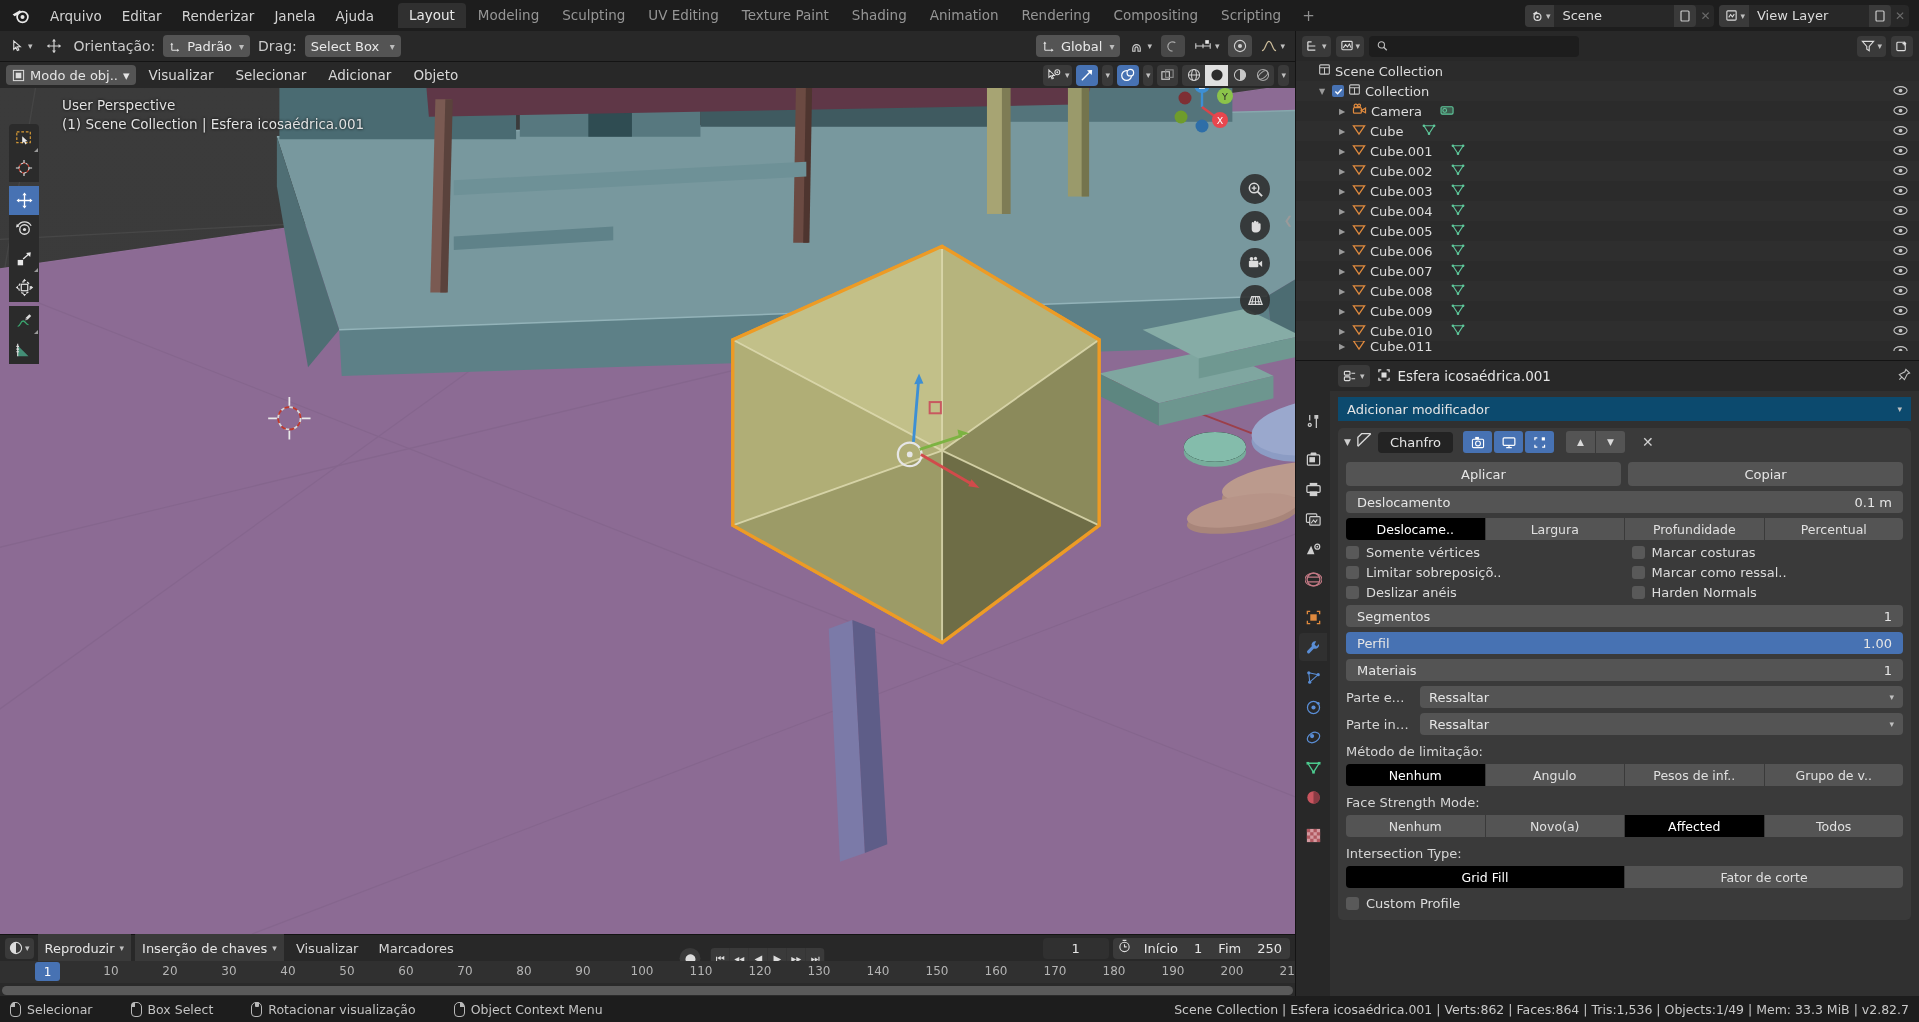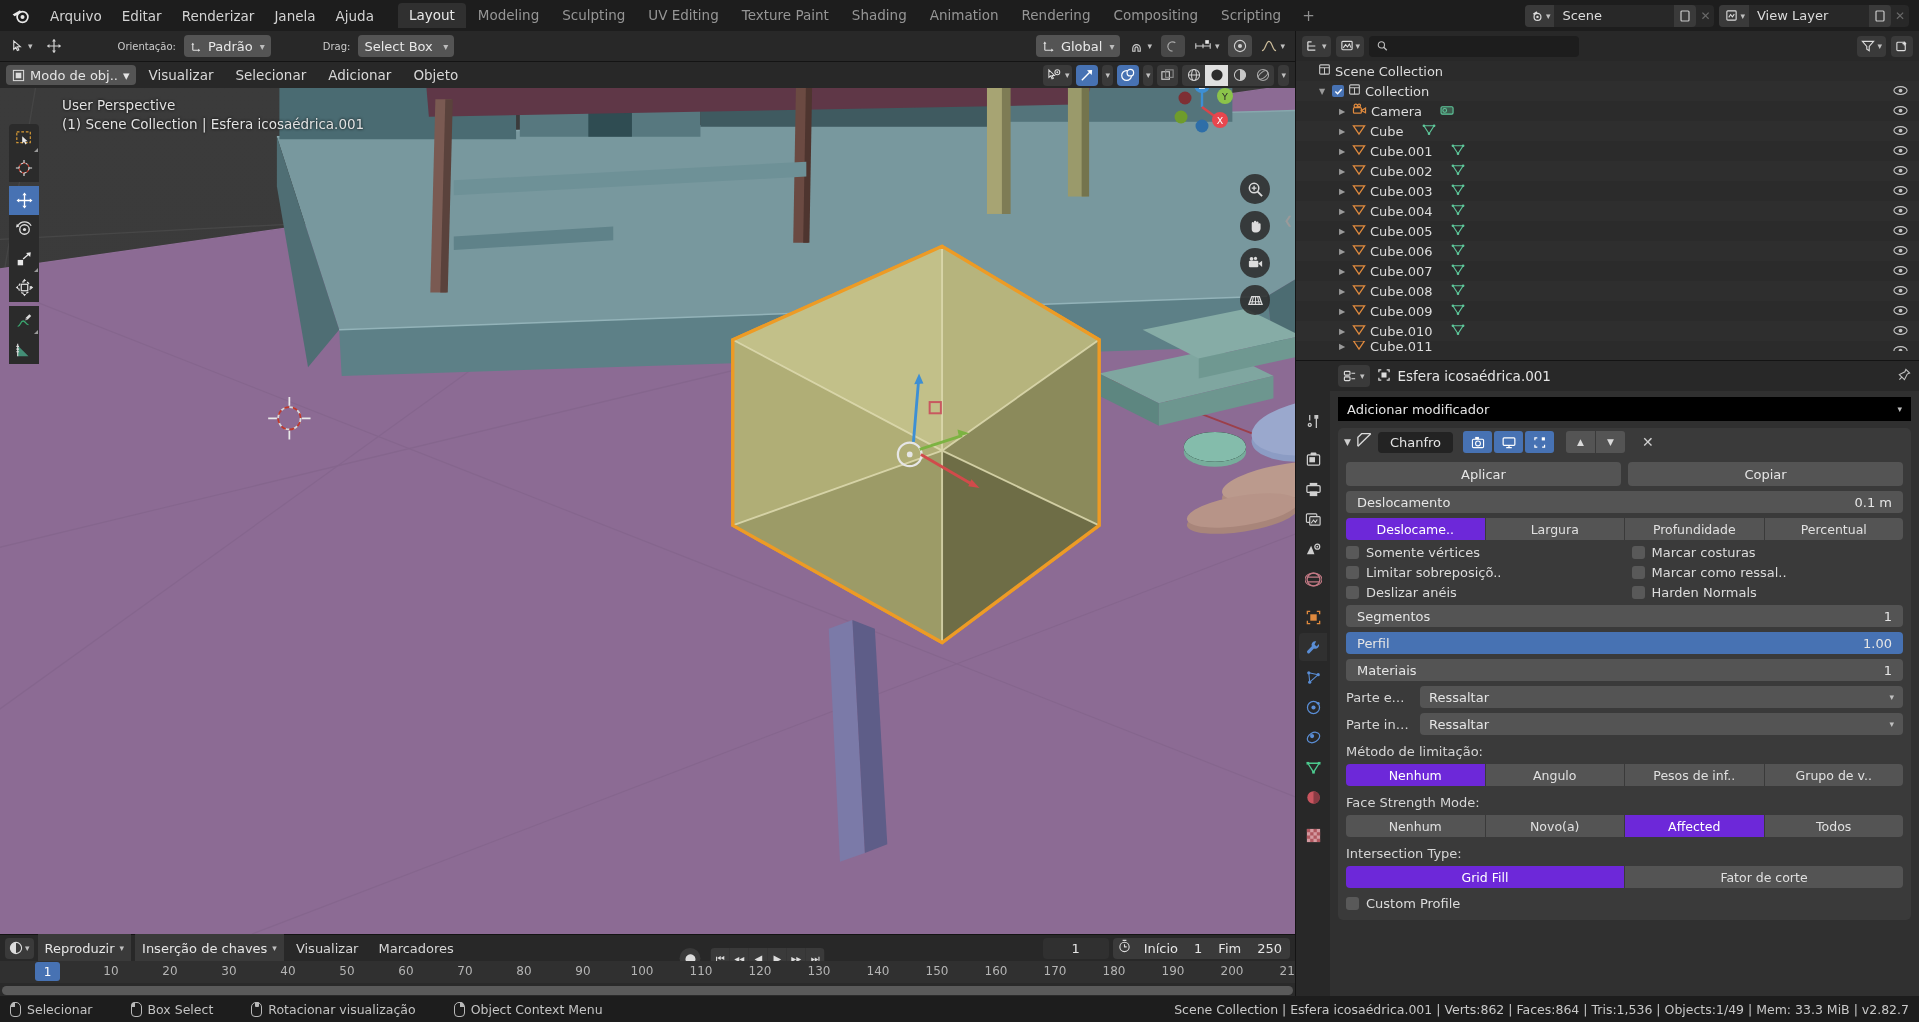--- a/index.html
+++ b/index.html
@@ -33,21 +33,21 @@
 
   
   .main { flex:1 1 auto; display:flex; min-height:0; }
   .left-col { flex:1 1 auto; display:flex; flex-direction:column; min-width:0; }
   .right-col { width:624px; flex:0 0 624px; display:flex; flex-direction:column;
     border-left:1px solid #141414; }
 
   
   .tool-settings { height:31px; background:#282828; display:flex; align-items:center;
     padding:0 6px; gap:5px; flex:0 0 31px; border-bottom:1px solid #141414; }
-  .ts-lbl { color:#cccccc; font-size:10px; padding:0 3px;margin-left:44px; }
+  .ts-lbl { color:#cccccc; font-size:14px; padding:0 3px; }
   .drop { display:flex; align-items:center; background:#545454; border-radius:4px; height:22px;
     padding:0 6px; gap:5px; color:#e8e8e8; font-size:13px; }
   .drop .cv { color:#bdbdbd; font-size:10px; margin-left:2px; }
   .icon-btn { height:22px; min-width:24px; display:flex; align-items:center; justify-content:center;
     background:#545454; border-radius:4px; padding:0 4px; gap:3px; color:#dcdcdc; }
   .icon-btn.flat { background:transparent; }
   .ts-right { margin-left:auto; display:flex; align-items:center; gap:5px; }
 
   
   .vp-row { flex:1 1 auto; display:flex; min-height:0; position:relative; }
@@ -161,21 +161,21 @@
     border-radius:4px 0 0 4px; margin-bottom:2px; }
   .ptab.gap { margin-top:8px; }
   .ptab.active { background:#303030; }
   .props-body { flex:1 1 auto; display:flex; flex-direction:column; min-width:0; }
   .props-breadcrumb { height:30px; display:flex; align-items:center; gap:7px; padding:0 8px;
     background:#282828; flex:0 0 30px; }
   .pb-chip { display:flex; align-items:center; gap:3px; background:#3a3a3a; border-radius:4px;
     height:22px; padding:0 5px; }
   .props-scroll { flex:1 1 auto; padding:6px 8px 10px; overflow:hidden; }
 
-  .row-btn { height:24px; background:#000000; border-radius:0; display:flex; align-items:center;
+  .row-btn { height:24px; background:#0c4a6e; border-radius:0; display:flex; align-items:center;
     padding:0 9px; font-size:13px; color:#e4e4e4; justify-content:space-between; }
   .mod-panel { margin-top:7px; background:#3a3a3a; border-radius:5px; padding:0; }
   .mod-head { height:28px; display:flex; align-items:center; gap:5px; padding:0 6px; }
   .mod-name { background:#232323; border-radius:4px; height:21px; padding:0 12px; display:flex;
     align-items:center; font-size:13px; }
   .mod-toggles { display:flex; gap:2px; margin-left:5px; }
   .mt { width:29px; height:22px; border-radius:3px; background:#4772b3; display:flex;
     align-items:center; justify-content:center; }
   .mod-arrows { display:flex; gap:1px; margin-left:7px; }
   .ma { width:29px; height:22px; background:#545454; display:flex; align-items:center;
@@ -187,21 +187,21 @@
   .two-btn { display:flex; gap:7px; }
   .two-btn > div { flex:1; height:24px; background:#545454; border-radius:4px; display:flex;
     align-items:center; justify-content:center; font-size:13px; }
   .valrow { height:22px; background:#545454; border-radius:4px; display:flex; align-items:center;
     justify-content:space-between; padding:0 11px; font-size:13px; }
   .valrow.blue { background:#4772b3; }
   .segbar { display:flex; gap:1px; height:22px; }
   .segbar > div { flex:1; background:#545454; display:flex; align-items:center;
     justify-content:center; font-size:12.5px; color:#e0e0e0; white-space:nowrap;
     overflow:hidden; padding:0 3px; }
-  .segbar > div.on { background:#6d28d9; color:#fff; }
+  .segbar > div.on { background:#000000; color:#fff; }
   .segbar > div:first-child { border-radius:4px 0 0 4px; }
   .segbar > div:last-child { border-radius:0 4px 4px 0; }
   .checks { display:flex; gap:14px; }
   .checks > div { flex:1; display:flex; align-items:center; gap:7px; font-size:13px;
     color:#dcdcdc; min-width:0; }
   .chk { width:13px; height:13px; border-radius:3px; background:#595959; flex:0 0 13px; }
   .chk-lbl { overflow:hidden; white-space:nowrap; text-overflow:ellipsis; }
   .sect-lbl { font-size:13px; color:#d6d6d6; margin-top:4px; }
   .lblrow { display:flex; align-items:center; gap:8px; }
   .lblrow .lb { width:66px; font-size:13px; color:#d6d6d6; white-space:nowrap;

